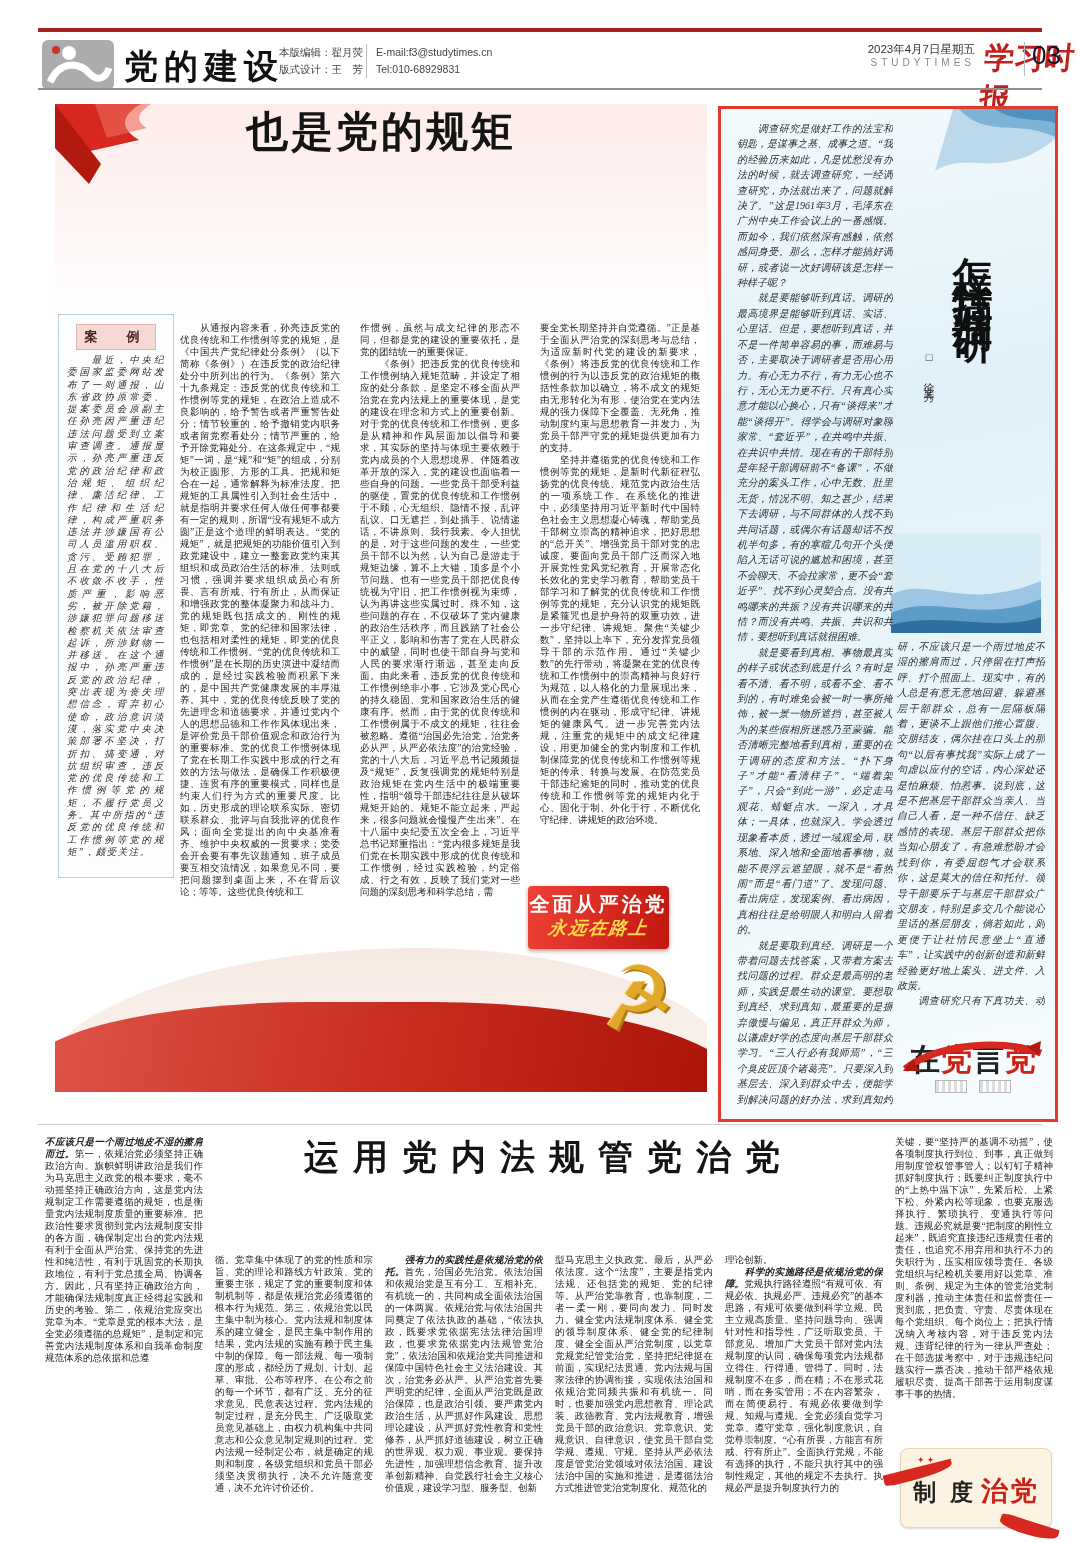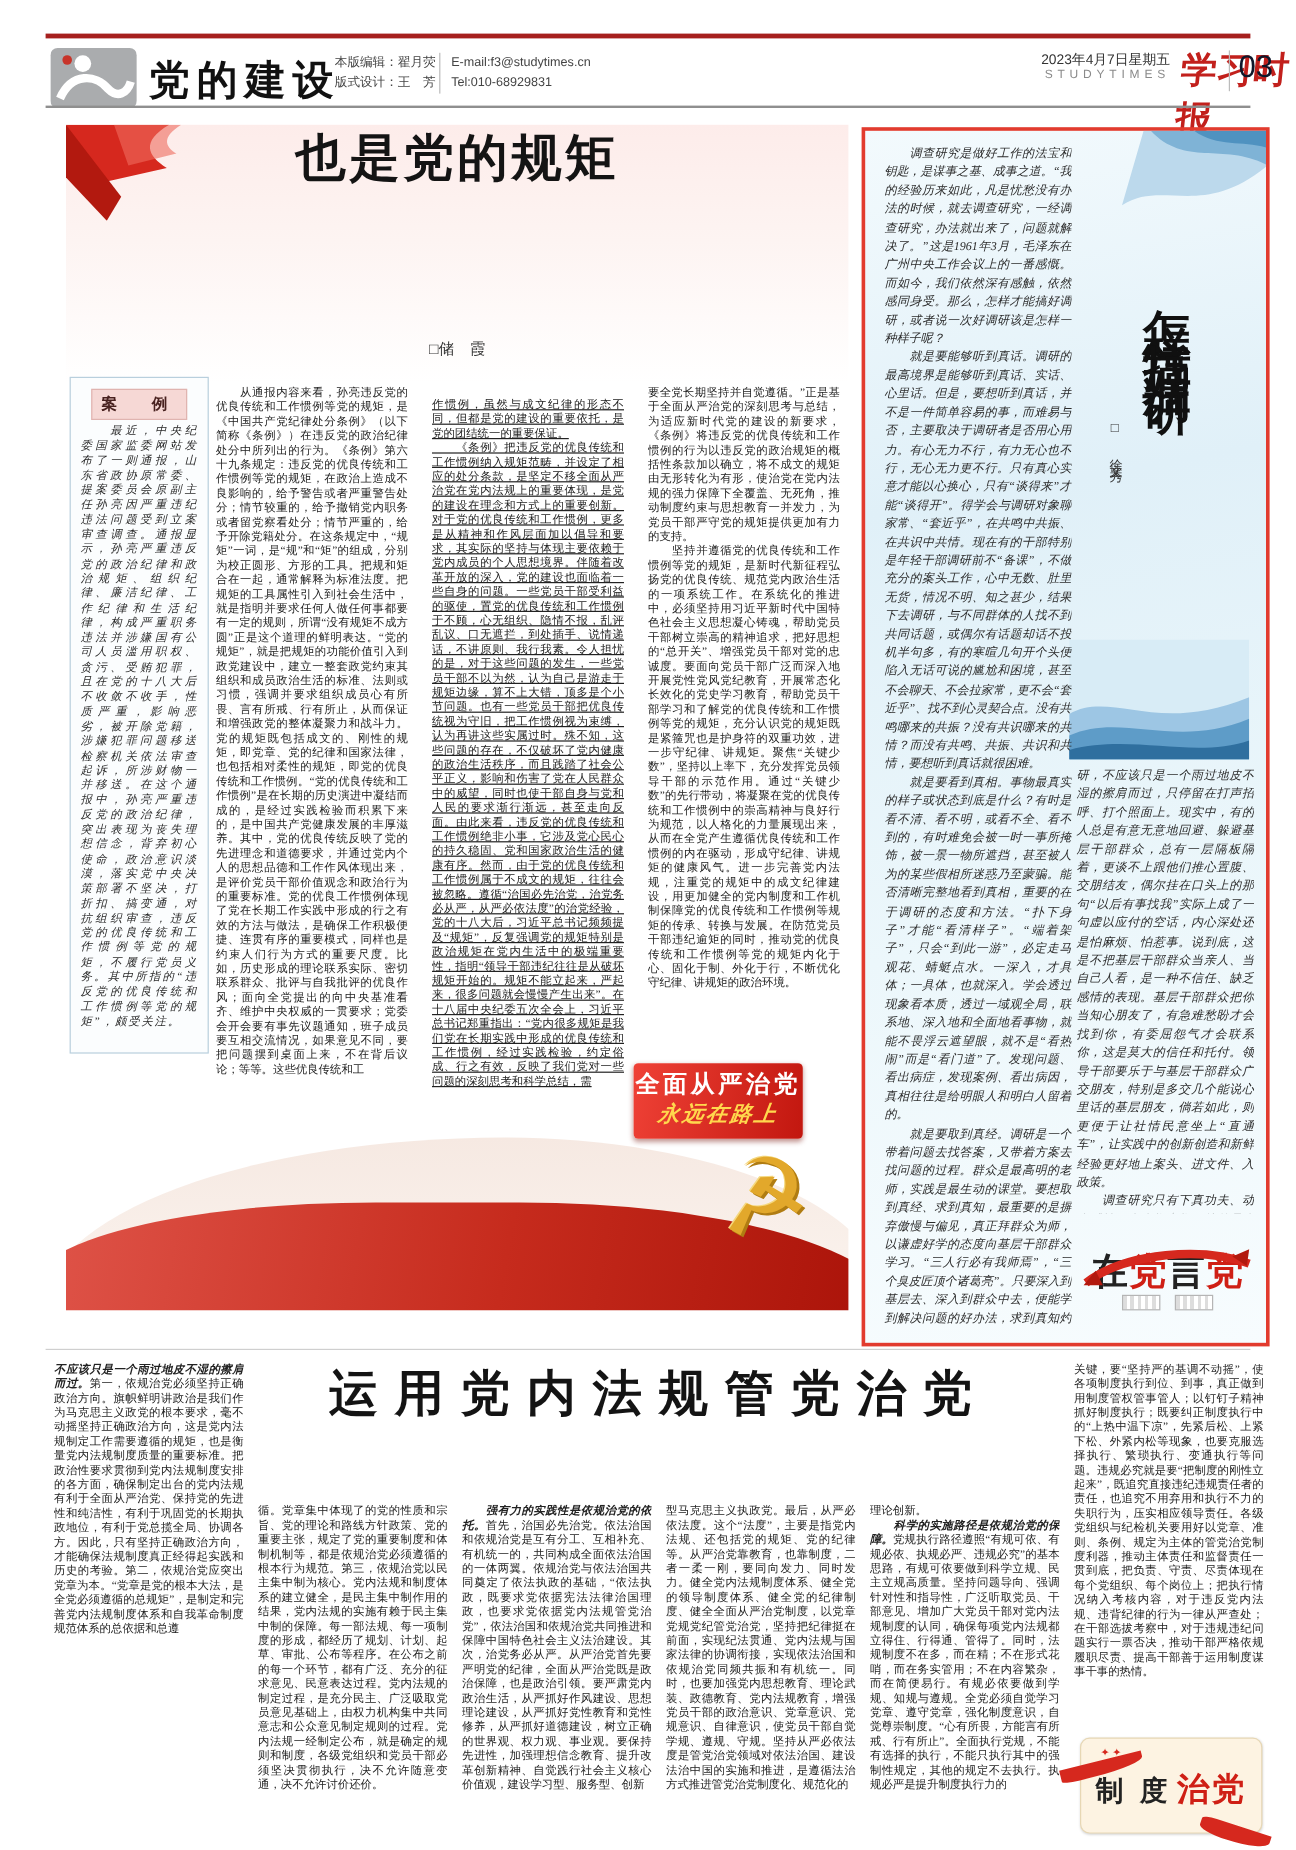--- a/index.html
+++ b/index.html
@@ -46,21 +46,21 @@
           background:linear-gradient(170deg,#f3fafd 0%,#e0f0f8 30%,#ecf7fb 65%,#f7fcfe 100%);}
   .vtitle{writing-mode:vertical-rl;font-weight:bold;font-size:40px;letter-spacing:14px;color:#101010;}
   .vauthor{writing-mode:vertical-rl;font-size:11px;letter-spacing:4px;color:#333;}
   .stamp-zdyd{position:relative;text-align:center;}
   .stamp-zdyd .chars{font-weight:bold;font-size:31px;letter-spacing:1px;line-height:34px;
                      font-family:"Liberation Sans", sans-serif;}
   .stamp-zdyd .black{color:#222;} .stamp-zdyd .red{color:#cf1f15;}
   .bldg{display:inline-block;width:30px;height:11px;border:1px solid #b5b5b5;margin:0 6px;
         background:repeating-linear-gradient(90deg,#ddd 0 3px,#fff 3px 6px);}
   
-  .bottom-title{font-weight:bold;font-size:41px;letter-spacing:14px;text-align:center;color:#141414;}
+  .bottom-title{font-weight:bold;font-size:35px;letter-spacing:14px;text-align:center;color:#141414;}
   .stamp-zhidu{background:#fdf3e2;border:1px solid #e7d7b4;border-radius:8px;text-align:center;
                box-shadow:0 1px 2px rgba(0,0,0,.15);position:relative;}
   .stamp-zhidu .t1{font-weight:bold;font-size:23px;color:#222;letter-spacing:4px;}
   .stamp-zhidu .t2{font-weight:bold;font-size:27px;color:#cf1f15;letter-spacing:2px;}
   .ribbon{position:absolute;background:#d6281e;}
   .rib-a{width:70px;height:12px;border-radius:0 0 60% 20%;transform:rotate(-14deg);left:-18px;top:18px;}
   .rib-b{width:60px;height:14px;border-radius:20% 0 60% 40%;transform:rotate(18deg);right:-8px;bottom:-8px;}
 </style>
 </head>
 <body>
@@ -102,34 +102,33 @@
   <div class="abs headline-bg" style="left:55px;top:104px;width:652px;height:215px;">
     <div class="abs" style="left:0;top:0;">
       <svg width="110" height="80" viewBox="0 0 110 80">
         <path d="M0,0 L86,0 C62,14 68,26 84,36 L22,50 Z" fill="#d6281e"></path>
         <path d="M0,0 L46,60 L34,80 L0,44 Z" fill="#b2190f"></path>
         <path d="M40,0 L96,0 C80,10 82,18 92,24 L52,34 Z" fill="#ef6a5d" opacity=".6"></path>
       </svg>
     </div>
     <div class="main-title">也是党的规矩</div>
   </div>
-  <div class="abs author" style="left:55px;top:282px;width:652px;">□储　霞</div>
 
   <div class="abs casebox" style="left:58px;top:314px;width:114px;height:562px;">
     <div class="caselabel" style="width:78px;height:24px;margin:9px auto 4px auto;">案　例</div>
     <div class="casetext" style="margin:4px 8px;height:505px;">　　最近，中央纪委国家监委网站发布了一则通报，山东省政协原常委、提案委员会原副主任孙亮因严重违纪违法问题受到立案审查调查。通报显示，孙亮严重违反党的政治纪律和政治规矩、组织纪律、廉洁纪律、工作纪律和生活纪律，构成严重职务违法并涉嫌国有公司人员滥用职权、贪污、受贿犯罪，且在党的十八大后不收敛不收手，性质严重，影响恶劣，被开除党籍，涉嫌犯罪问题移送检察机关依法审查起诉，所涉财物一并移送。在这个通报中，孙亮严重违反党的政治纪律，突出表现为丧失理想信念，背弃初心使命，政治意识淡漠，落实党中央决策部署不坚决，打折扣、搞变通，对抗组织审查，违反党的优良传统和工作惯例等党的规矩，不履行党员义务。其中所指的“违反党的优良传统和工作惯例等党的规矩”，颇受关注。</div>
   </div>
 
   <div class="abs" style="left:55px;top:930px;width:652px;height:162px;overflow:hidden;">
     <div class="wave-pale abs" style="left:-20px;top:18px;width:700px;height:144px;"></div>
     <div class="wave-red abs" style="left:-30px;top:72px;width:720px;height:90px;"></div>
   </div>
 
   <div class="abs bodytext" style="left:180px;top:322px;width:160px;height:756px;">　　从通报内容来看，孙亮违反党的优良传统和工作惯例等党的规矩，是《中国共产党纪律处分条例》（以下简称《条例》）在违反党的政治纪律处分中所列出的行为。《条例》第六十九条规定：违反党的优良传统和工作惯例等党的规矩，在政治上造成不良影响的，给予警告或者严重警告处分；情节较重的，给予撤销党内职务或者留党察看处分；情节严重的，给予开除党籍处分。在这条规定中，“规矩”一词，是“规”和“矩”的组成，分别为校正圆形、方形的工具。把规和矩合在一起，通常解释为标准法度。把规矩的工具属性引入到社会生活中，就是指明并要求任何人做任何事都要有一定的规则，所谓“没有规矩不成方圆”正是这个道理的鲜明表达。“党的规矩”，就是把规矩的功能价值引入到政党建设中，建立一整套政党约束其组织和成员政治生活的标准、法则或习惯，强调并要求组织成员心有所畏、言有所戒、行有所止，从而保证和增强政党的整体凝聚力和战斗力。党的规矩既包括成文的、刚性的规矩，即党章、党的纪律和国家法律，也包括相对柔性的规矩，即党的优良传统和工作惯例。“党的优良传统和工作惯例”是在长期的历史演进中凝结而成的，是经过实践检验而积累下来的，是中国共产党健康发展的丰厚滋养。其中，党的优良传统反映了党的先进理念和道德要求，并通过党内个人的思想品德和工作作风体现出来，是评价党员干部价值观念和政治行为的重要标准。党的优良工作惯例体现了党在长期工作实践中形成的行之有效的方法与做法，是确保工作积极便捷、连贯有序的重要模式，同样也是约束人们行为方式的重要尺度。比如，历史形成的理论联系实际、密切联系群众、批评与自我批评的优良作风；面向全党提出的向中央基准看齐、维护中央权威的一贯要求；党委会开会要有事先议题通知，班子成员要互相交流情况，如果意见不同，要把问题摆到桌面上来，不在背后议论；等等。这些优良传统和工</div>
-  <div class="abs bodytext" style="left:360px;top:332px;width:160px;height:756px;text-decoration:underline;">作惯例，虽然与成文纪律的形态不同，但都是党的建设的重要依托，是党的团结统一的重要保证。
+  <div class="abs bodytext" style="left:360px;top:322px;width:160px;height:756px;">作惯例，虽然与成文纪律的形态不同，但都是党的建设的重要依托，是党的团结统一的重要保证。
 　　《条例》把违反党的优良传统和工作惯例纳入规矩范畴，并设定了相应的处分条款，是坚定不移全面从严治党在党内法规上的重要体现，是党的建设在理念和方式上的重要创新。对于党的优良传统和工作惯例，更多是从精神和作风层面加以倡导和要求，其实际的坚持与体现主要依赖于党内成员的个人思想境界。伴随着改革开放的深入，党的建设也面临着一些自身的问题。一些党员干部受利益的驱使，置党的优良传统和工作惯例于不顾，心无组织、隐情不报，乱评乱议、口无遮拦，到处插手、说情递话，不讲原则、我行我素。令人担忧的是，对于这些问题的发生，一些党员干部不以为然，认为自己是游走于规矩边缘，算不上大错，顶多是个小节问题。也有一些党员干部把优良传统视为守旧，把工作惯例视为束缚，认为再讲这些实属过时。殊不知，这些问题的存在，不仅破坏了党内健康的政治生活秩序，而且践踏了社会公平正义，影响和伤害了党在人民群众中的威望，同时也使干部自身与党和人民的要求渐行渐远，甚至走向反面。由此来看，违反党的优良传统和工作惯例绝非小事，它涉及党心民心的持久稳固、党和国家政治生活的健康有序。然而，由于党的优良传统和工作惯例属于不成文的规矩，往往会被忽略。遵循“治国必先治党，治党务必从严，从严必依法度”的治党经验，党的十八大后，习近平总书记频频提及“规矩”，反复强调党的规矩特别是政治规矩在党内生活中的极端重要性，指明“领导干部违纪往往是从破坏规矩开始的。规矩不能立起来，严起来，很多问题就会慢慢产生出来”。在十八届中央纪委五次全会上，习近平总书记郑重指出：“党内很多规矩是我们党在长期实践中形成的优良传统和工作惯例，经过实践检验，约定俗成、行之有效，反映了我们党对一些问题的深刻思考和科学总结，需</div>
   <div class="abs bodytext" style="left:540px;top:322px;width:160px;height:552px;">要全党长期坚持并自觉遵循。”正是基于全面从严治党的深刻思考与总结，为适应新时代党的建设的新要求，《条例》将违反党的优良传统和工作惯例的行为以违反党的政治规矩的概括性条款加以确立，将不成文的规矩由无形转化为有形，使治党在党内法规的强力保障下全覆盖、无死角，推动制度约束与思想教育一并发力，为党员干部严守党的规矩提供更加有力的支持。
 　　坚持并遵循党的优良传统和工作惯例等党的规矩，是新时代新征程弘扬党的优良传统、规范党内政治生活的一项系统工作。在系统化的推进中，必须坚持用习近平新时代中国特色社会主义思想凝心铸魂，帮助党员干部树立崇高的精神追求，把好思想的“总开关”、增强党员干部对党的忠诚度。要面向党员干部广泛而深入地开展党性党风党纪教育，开展常态化长效化的党史学习教育，帮助党员干部学习和了解党的优良传统和工作惯例等党的规矩，充分认识党的规矩既是紧箍咒也是护身符的双重功效，进一步守纪律、讲规矩。聚焦“关键少数”，坚持以上率下，充分发挥党员领导干部的示范作用。通过“关键少数”的先行带动，将凝聚在党的优良传统和工作惯例中的崇高精神与良好行为规范，以人格化的力量展现出来，从而在全党产生遵循优良传统和工作惯例的内在驱动，形成守纪律、讲规矩的健康风气。进一步完善党内法规，注重党的规矩中的成文纪律建设，用更加健全的党内制度和工作机制保障党的优良传统和工作惯例等规矩的传承、转换与发展。在防范党员干部违纪逾矩的同时，推动党的优良传统和工作惯例等党的规矩内化于心、固化于制、外化于行，不断优化守纪律、讲规矩的政治环境。</div>
 
   <div class="abs banner" style="left:528px;top:886px;width:141px;height:58px;padding-top:5px;z-index:3;">
     <div class="banner-l1">全面从严治党</div>
     <div class="banner-l2">永远在路上</div>
   </div>
   <div class="abs emblem" style="left:598px;top:948px;z-index:4;">☭</div>
 

